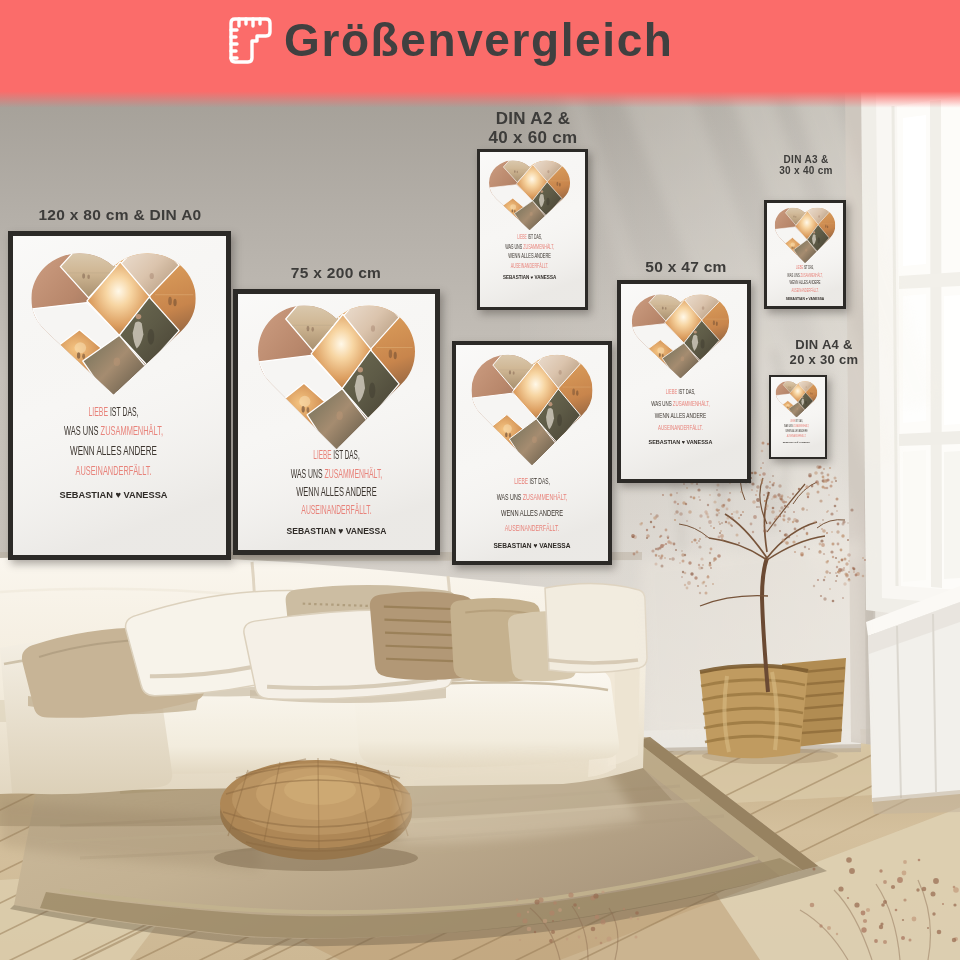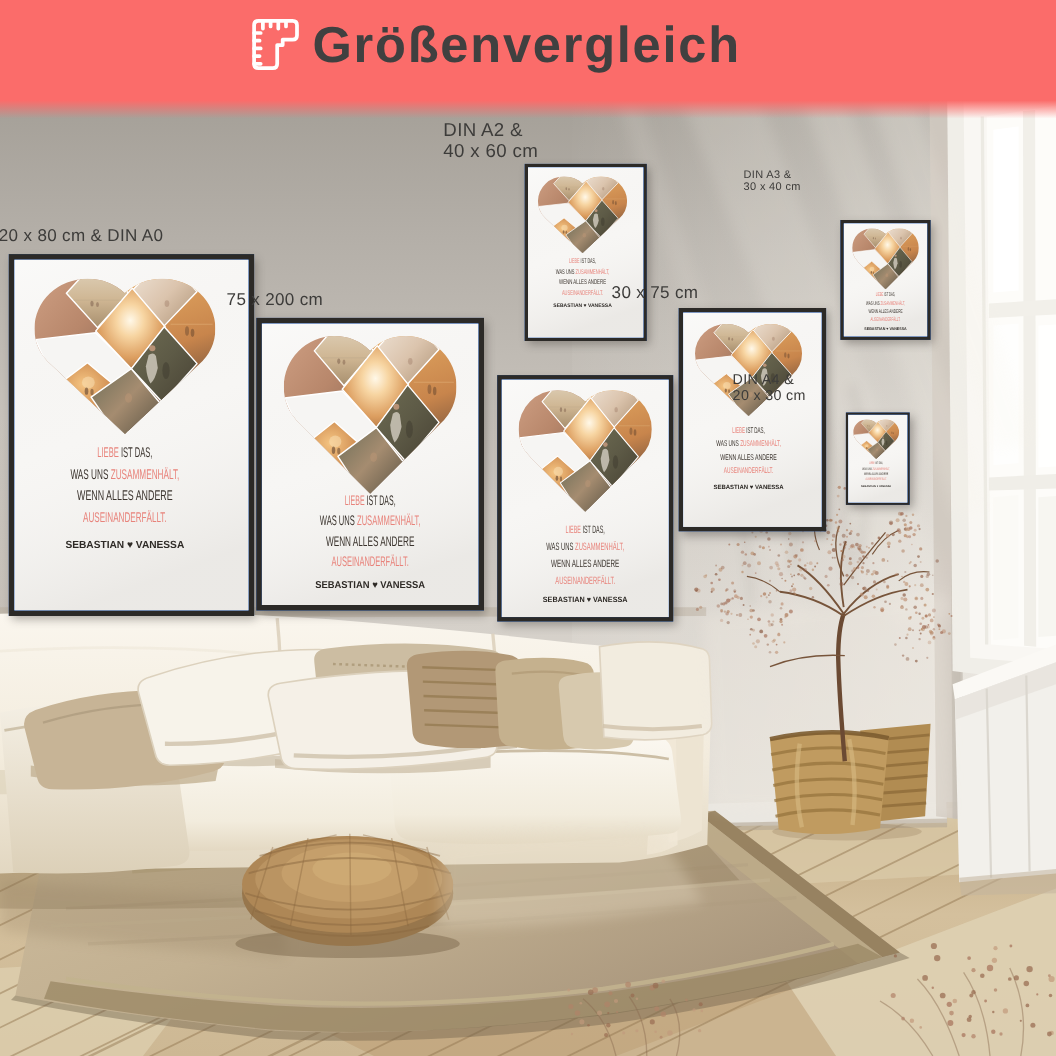--- a/index.html
+++ b/index.html
@@ -1,19 +1,19 @@
 <!DOCTYPE html>
 <html><head>
 <meta charset="utf-8">
 <style>
   html,body{margin:0;padding:0;}
   body{width:960px;height:960px;position:relative;overflow:hidden;
        font-family:"Liberation Sans",sans-serif;background:#cfcac3;}
   .abs{position:absolute;}
-  .label{position:absolute;color:#3d3c3a;font-weight:400;text-align:left;letter-spacing:.3px;line-height:1.12;}
+  .label{position:absolute;color:#3d3c3a;font-weight:700;text-align:center;letter-spacing:.3px;line-height:1.12;}
   .frame{position:absolute;background:#3b82f6;box-shadow:3px 4px 8px rgba(60,55,50,.4);}
   .frame svg{display:block;width:100%;height:100%;}
 </style>
 </head>
 <body>
 
 <div class="abs" id="wall" style="left:0;top:0;width:960px;height:770px;
   background:linear-gradient(180deg,#97928a 0%,#a39e96 10%,#b4afa8 28%,#c5c0b9 48%,#d4cfc8 70%,#dedad3 100%);"></div>
 
 <div class="abs" style="left:520px;top:60px;width:440px;height:700px;
@@ -875,21 +875,21 @@
 <rect x="0" y="0" width="152" height="216" fill="url(#postshade)"></rect>
 <use href="#heartArt" transform="translate(14.82,9.07) scale(0.6118,0.6112)"></use>
 <text x="76.0" y="139.3" font-size="9.73" font-weight="normal" text-anchor="middle" textLength="35.7" lengthAdjust="spacingAndGlyphs" font-family="Liberation Sans"><tspan fill="#e8837b">LIEBE</tspan><tspan fill="#3b342e"> IST DAS,</tspan></text>
 <text x="76.0" y="154.9" font-size="9.73" font-weight="normal" text-anchor="middle" textLength="70.7" lengthAdjust="spacingAndGlyphs" font-family="Liberation Sans"><tspan fill="#3b342e">WAS UNS </tspan><tspan fill="#e8837b">ZUSAMMENHÄLT,</tspan></text>
 <text x="76.0" y="170.6" font-size="9.73" font-weight="normal" text-anchor="middle" textLength="62.0" lengthAdjust="spacingAndGlyphs" font-family="Liberation Sans"><tspan fill="#3b342e">WENN ALLES ANDERE</tspan></text>
 <text x="76.0" y="185.8" font-size="9.73" font-weight="normal" text-anchor="middle" textLength="54.3" lengthAdjust="spacingAndGlyphs" font-family="Liberation Sans"><tspan fill="#e8837b">AUSEINANDERFÄLLT.</tspan></text>
 <text x="76.0" y="202.6" font-size="6.99" font-weight="bold" fill="#2e2a26" text-anchor="middle" textLength="77.1" lengthAdjust="spacingAndGlyphs" font-family="Liberation Sans">SEBASTIAN ♥ VANESSA</text>
       </svg>
     </div>
 
-<div class="label" style="left:556px;top:258px;width:260px;font-size:15.5px;">30 x 75 cm</div>
+<div class="label" style="left:556px;top:258px;width:260px;font-size:15.5px;">50 x 47 cm</div>
 
 <div class="frame" style="left:617px;top:280px;width:126px;height:195px;border:4px solid #2c2a27;">
       <svg viewBox="0 0 126 195" preserveAspectRatio="none">
         <rect x="0" y="0" width="126" height="195" fill="#f7f6f4"></rect>
 <rect x="0" y="0" width="126" height="195" fill="url(#postshade)"></rect>
 <use href="#heartArt" transform="translate(10.33,10.14) scale(0.4914,0.4615)"></use>
 <text x="59.5" y="110.0" font-size="7.56" font-weight="normal" text-anchor="middle" textLength="29.6" lengthAdjust="spacingAndGlyphs" font-family="Liberation Sans"><tspan fill="#e8837b">LIEBE</tspan><tspan fill="#3b342e"> IST DAS,</tspan></text>
 <text x="59.5" y="121.7" font-size="7.56" font-weight="normal" text-anchor="middle" textLength="58.6" lengthAdjust="spacingAndGlyphs" font-family="Liberation Sans"><tspan fill="#3b342e">WAS UNS </tspan><tspan fill="#e8837b">ZUSAMMENHÄLT,</tspan></text>
 <text x="59.5" y="133.8" font-size="7.56" font-weight="normal" text-anchor="middle" textLength="51.4" lengthAdjust="spacingAndGlyphs" font-family="Liberation Sans"><tspan fill="#3b342e">WENN ALLES ANDERE</tspan></text>
 <text x="59.5" y="145.9" font-size="7.56" font-weight="normal" text-anchor="middle" textLength="45.0" lengthAdjust="spacingAndGlyphs" font-family="Liberation Sans"><tspan fill="#e8837b">AUSEINANDERFÄLLT.</tspan></text>
@@ -905,21 +905,21 @@
 <rect x="0" y="0" width="76" height="103" fill="url(#postshade)"></rect>
 <use href="#heartArt" transform="translate(7.41,4.33) scale(0.3059,0.3056)"></use>
 <text x="38.0" y="66.4" font-size="4.86" font-weight="normal" text-anchor="middle" textLength="17.9" lengthAdjust="spacingAndGlyphs" font-family="Liberation Sans"><tspan fill="#e8837b">LIEBE</tspan><tspan fill="#3b342e"> IST DAS,</tspan></text>
 <text x="38.0" y="73.9" font-size="4.86" font-weight="normal" text-anchor="middle" textLength="35.3" lengthAdjust="spacingAndGlyphs" font-family="Liberation Sans"><tspan fill="#3b342e">WAS UNS </tspan><tspan fill="#e8837b">ZUSAMMENHÄLT,</tspan></text>
 <text x="38.0" y="81.4" font-size="4.86" font-weight="normal" text-anchor="middle" textLength="31.0" lengthAdjust="spacingAndGlyphs" font-family="Liberation Sans"><tspan fill="#3b342e">WENN ALLES ANDERE</tspan></text>
 <text x="38.0" y="88.6" font-size="4.86" font-weight="normal" text-anchor="middle" textLength="27.1" lengthAdjust="spacingAndGlyphs" font-family="Liberation Sans"><tspan fill="#e8837b">AUSEINANDERFÄLLT.</tspan></text>
 <text x="38.0" y="96.6" font-size="3.50" font-weight="bold" fill="#2e2a26" text-anchor="middle" textLength="38.5" lengthAdjust="spacingAndGlyphs" font-family="Liberation Sans">SEBASTIAN ♥ VANESSA</text>
       </svg>
     </div>
 
-<div class="label" style="left:666px;top:338px;width:260px;font-size:13px;">DIN A4 &amp;<br>20 x 30 cm</div>
+<div class="label" style="left:694px;top:338px;width:260px;font-size:13px;">DIN A4 &amp;<br>20 x 30 cm</div>
 
 <div class="frame" style="left:769px;top:375px;width:54px;height:80px;border:2px solid #2c2a27;">
       <svg viewBox="0 0 54 80" preserveAspectRatio="none">
         <rect x="0" y="0" width="54" height="80" fill="#f7f6f4"></rect>
 <rect x="0" y="0" width="54" height="80" fill="url(#postshade)"></rect>
 <use href="#heartArt" transform="translate(4.43,4.16) scale(0.2106,0.1978)"></use>
 <text x="25.5" y="45.1" font-size="3.24" font-weight="normal" text-anchor="middle" textLength="12.7" lengthAdjust="spacingAndGlyphs" font-family="Liberation Sans"><tspan fill="#e8837b">LIEBE</tspan><tspan fill="#3b342e"> IST DAS,</tspan></text>
 <text x="25.5" y="49.9" font-size="3.24" font-weight="normal" text-anchor="middle" textLength="25.1" lengthAdjust="spacingAndGlyphs" font-family="Liberation Sans"><tspan fill="#3b342e">WAS UNS </tspan><tspan fill="#e8837b">ZUSAMMENHÄLT,</tspan></text>
 <text x="25.5" y="54.9" font-size="3.24" font-weight="normal" text-anchor="middle" textLength="22.0" lengthAdjust="spacingAndGlyphs" font-family="Liberation Sans"><tspan fill="#3b342e">WENN ALLES ANDERE</tspan></text>
 <text x="25.5" y="59.8" font-size="3.24" font-weight="normal" text-anchor="middle" textLength="19.3" lengthAdjust="spacingAndGlyphs" font-family="Liberation Sans"><tspan fill="#e8837b">AUSEINANDERFÄLLT.</tspan></text>

